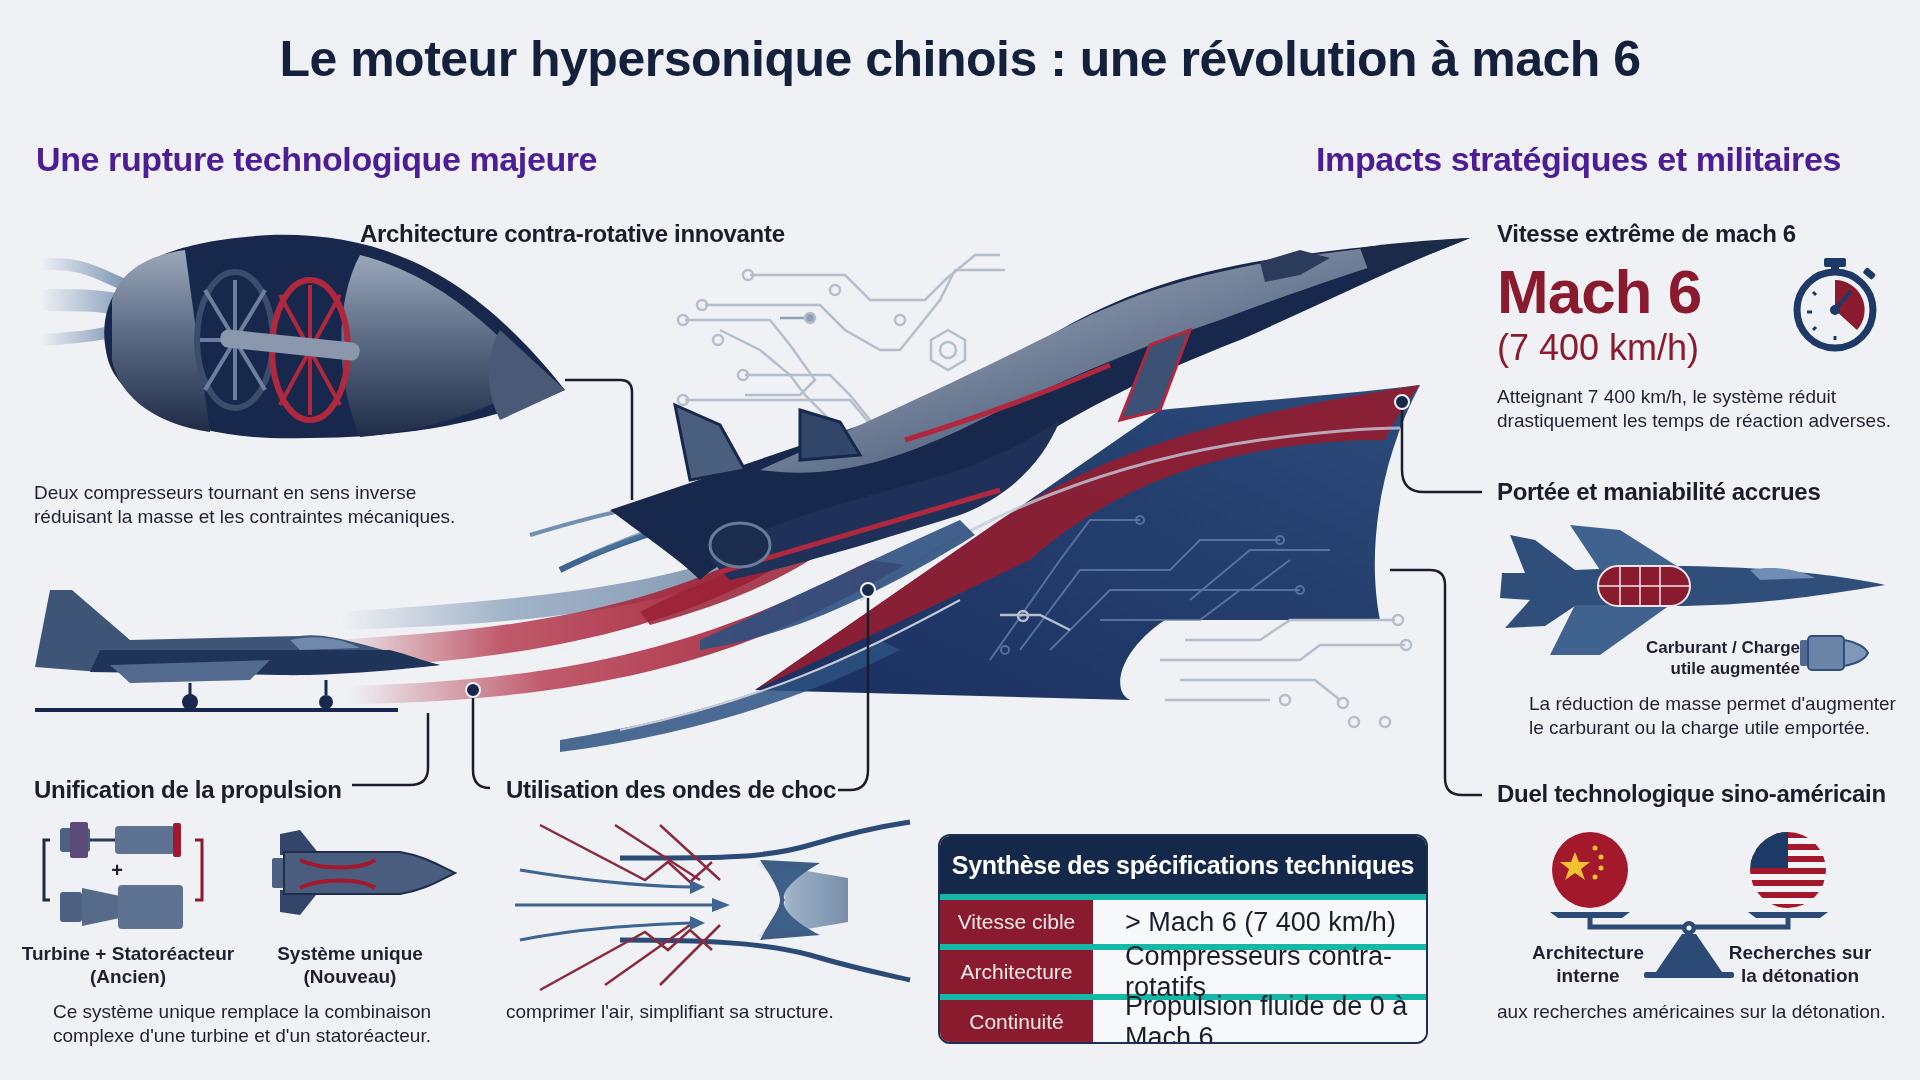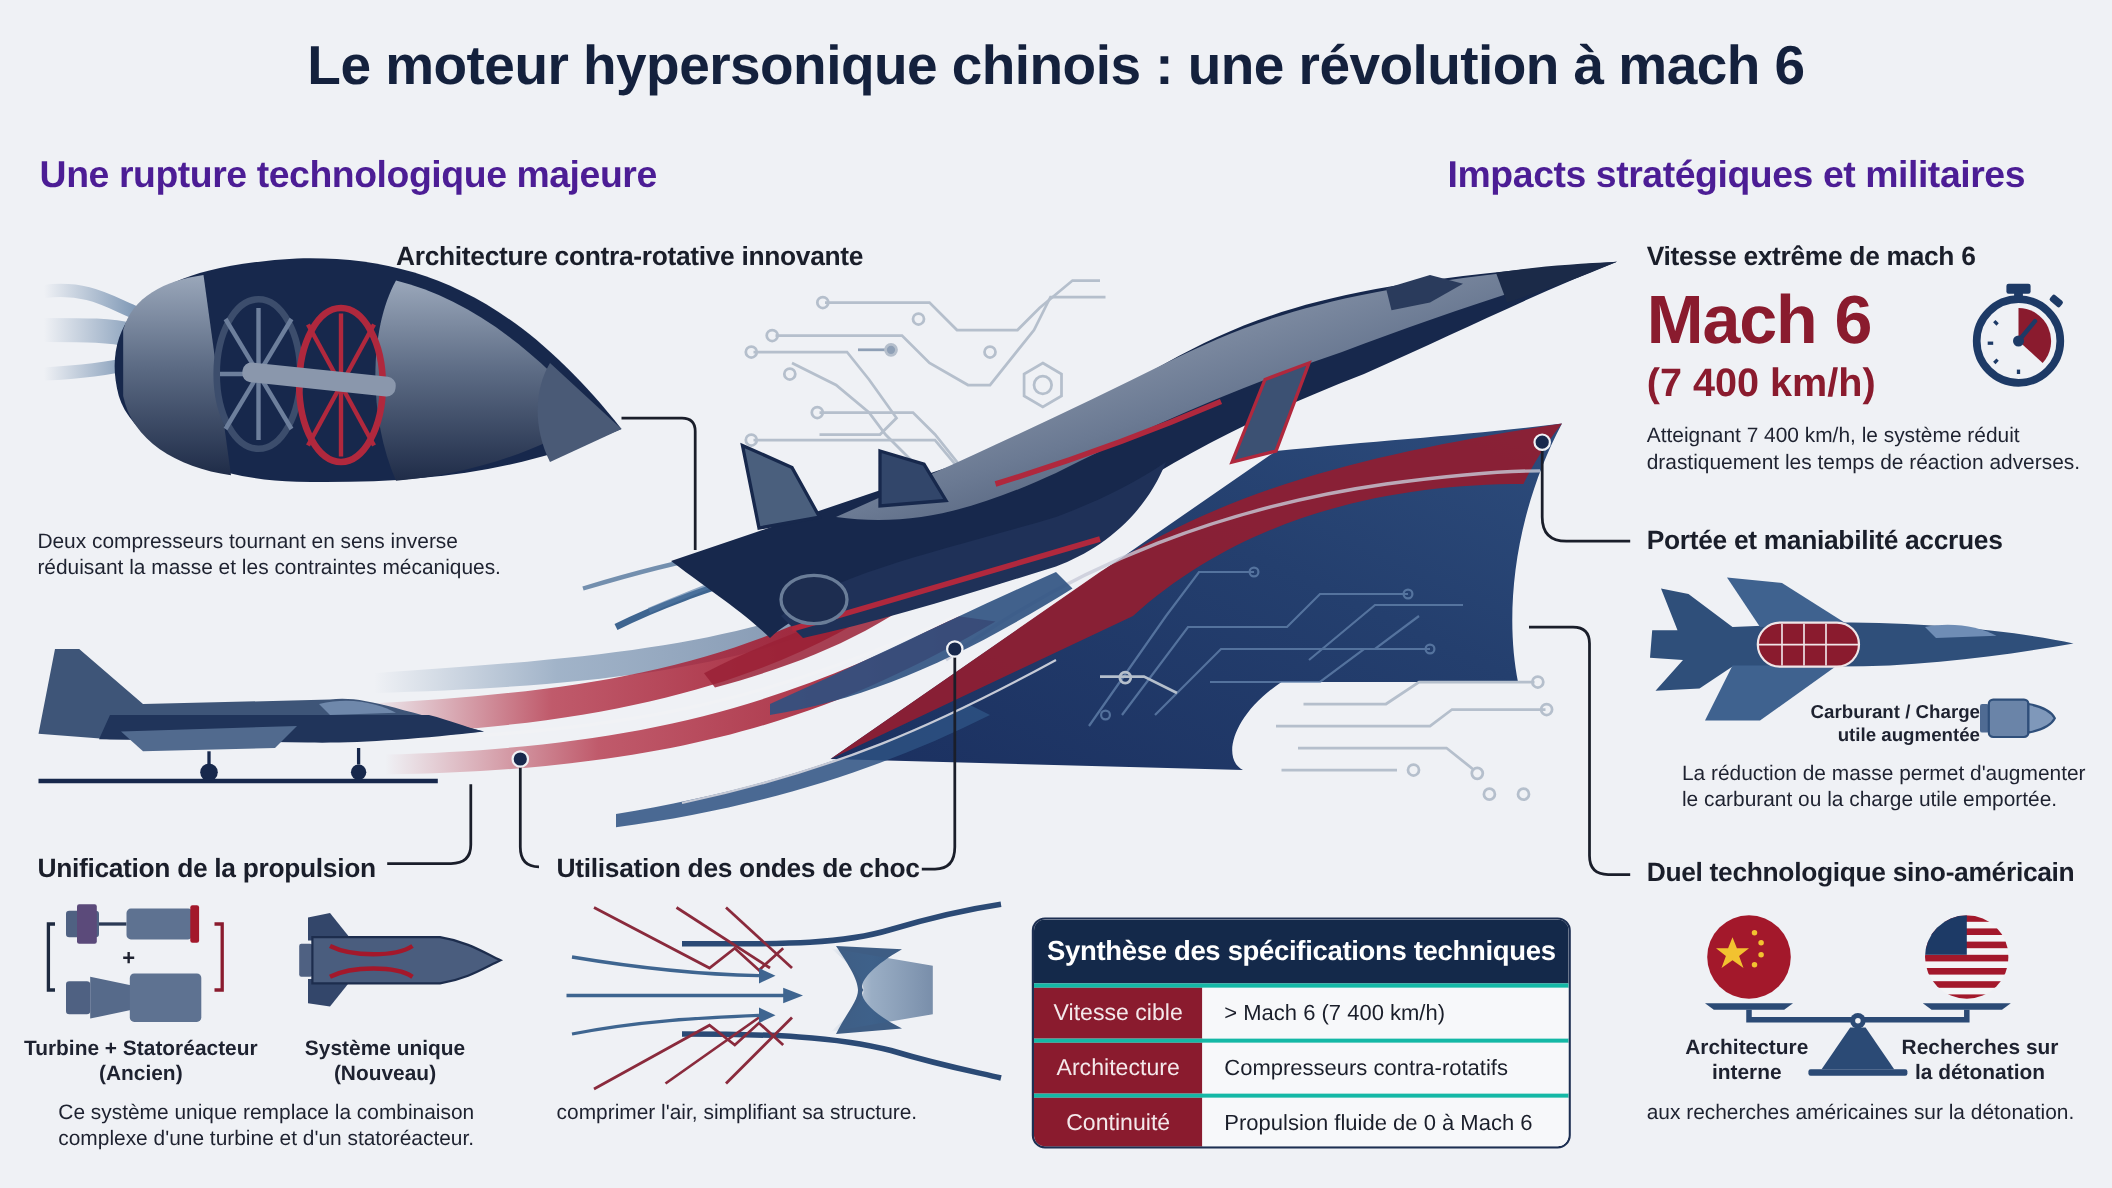--- a/index.html
+++ b/index.html
@@ -14,42 +14,42 @@
   .title {
     left: 0; top: 30px; width: 1920px; text-align: center;
     font-size: 50px; font-weight: 700; color: #14213d; letter-spacing: -0.5px;
   }
   .h2 { font-size: 34px; font-weight: 700; color: #4c1d95; letter-spacing: -0.4px; }
   .h3 { font-size: 24px; font-weight: 700; color: #1a1e2a; letter-spacing: -0.3px; }
   .body { font-size: 19px; line-height: 24px; color: #1e2230; }
   .lbl { font-size: 19px; font-weight: 700; line-height: 23px; text-align: center; color: #1e2230; }
   .lbl-sub { font-weight: 700; }
   .mach-big { font-size: 62px; font-weight: 700; color: #8a1b2e; line-height: 64px; letter-spacing: -1px; }
-  .mach-kmh { font-size: 36px; font-weight: 700; color: #8a1b2e; line-height: 42px; }
+  .mach-kmh { font-size: 36px; font-weight: 400; color: #8a1b2e; line-height: 42px; }
 
   svg.art { position: absolute; left: 0; top: 0; }
 
   .spec {
     left: 938px; top: 834px; width: 490px; height: 210px;
     border: 2px solid #1d2f52; border-radius: 12px; overflow: hidden;
     background: #f7f8fa;
   }
   .spec-head {
     height: 58px; background: #14294a; color: #ffffff;
     font-size: 25px; font-weight: 700; display: flex; align-items: center; justify-content: center;
     letter-spacing: -0.3px;
   }
-  .spec-row { display: flex; height: 50px; border-top: 4px solid #14b8a6; }
+  .spec-row { display: flex; height: 50px; border-top: 6px solid #14b8a6; }
   .spec-row:first-of-type { border-top: none; }
   .spec-key {
     width: 153px; background: #8a1b2e; color: #f4e8ea; font-size: 21px;
     display: flex; align-items: center; justify-content: center;
   }
   .spec-val {
-    flex: 1; padding-left: 20px; font-size: 20px; color: #1a1e2a;
+    flex: 1; padding-left: 32px; font-size: 27px; color: #1a1e2a;
     display: flex; align-items: center; background: #f7f8fa;
   }
 </style>
 </head>
 <body>
 
 <svg class="art" width="1920" height="1080" viewBox="0 0 1920 1080">
   <defs>
     <linearGradient id="gSteel" x1="0" y1="0" x2="0" y2="1">
       <stop offset="0" stop-color="#9aa7ba"></stop>

